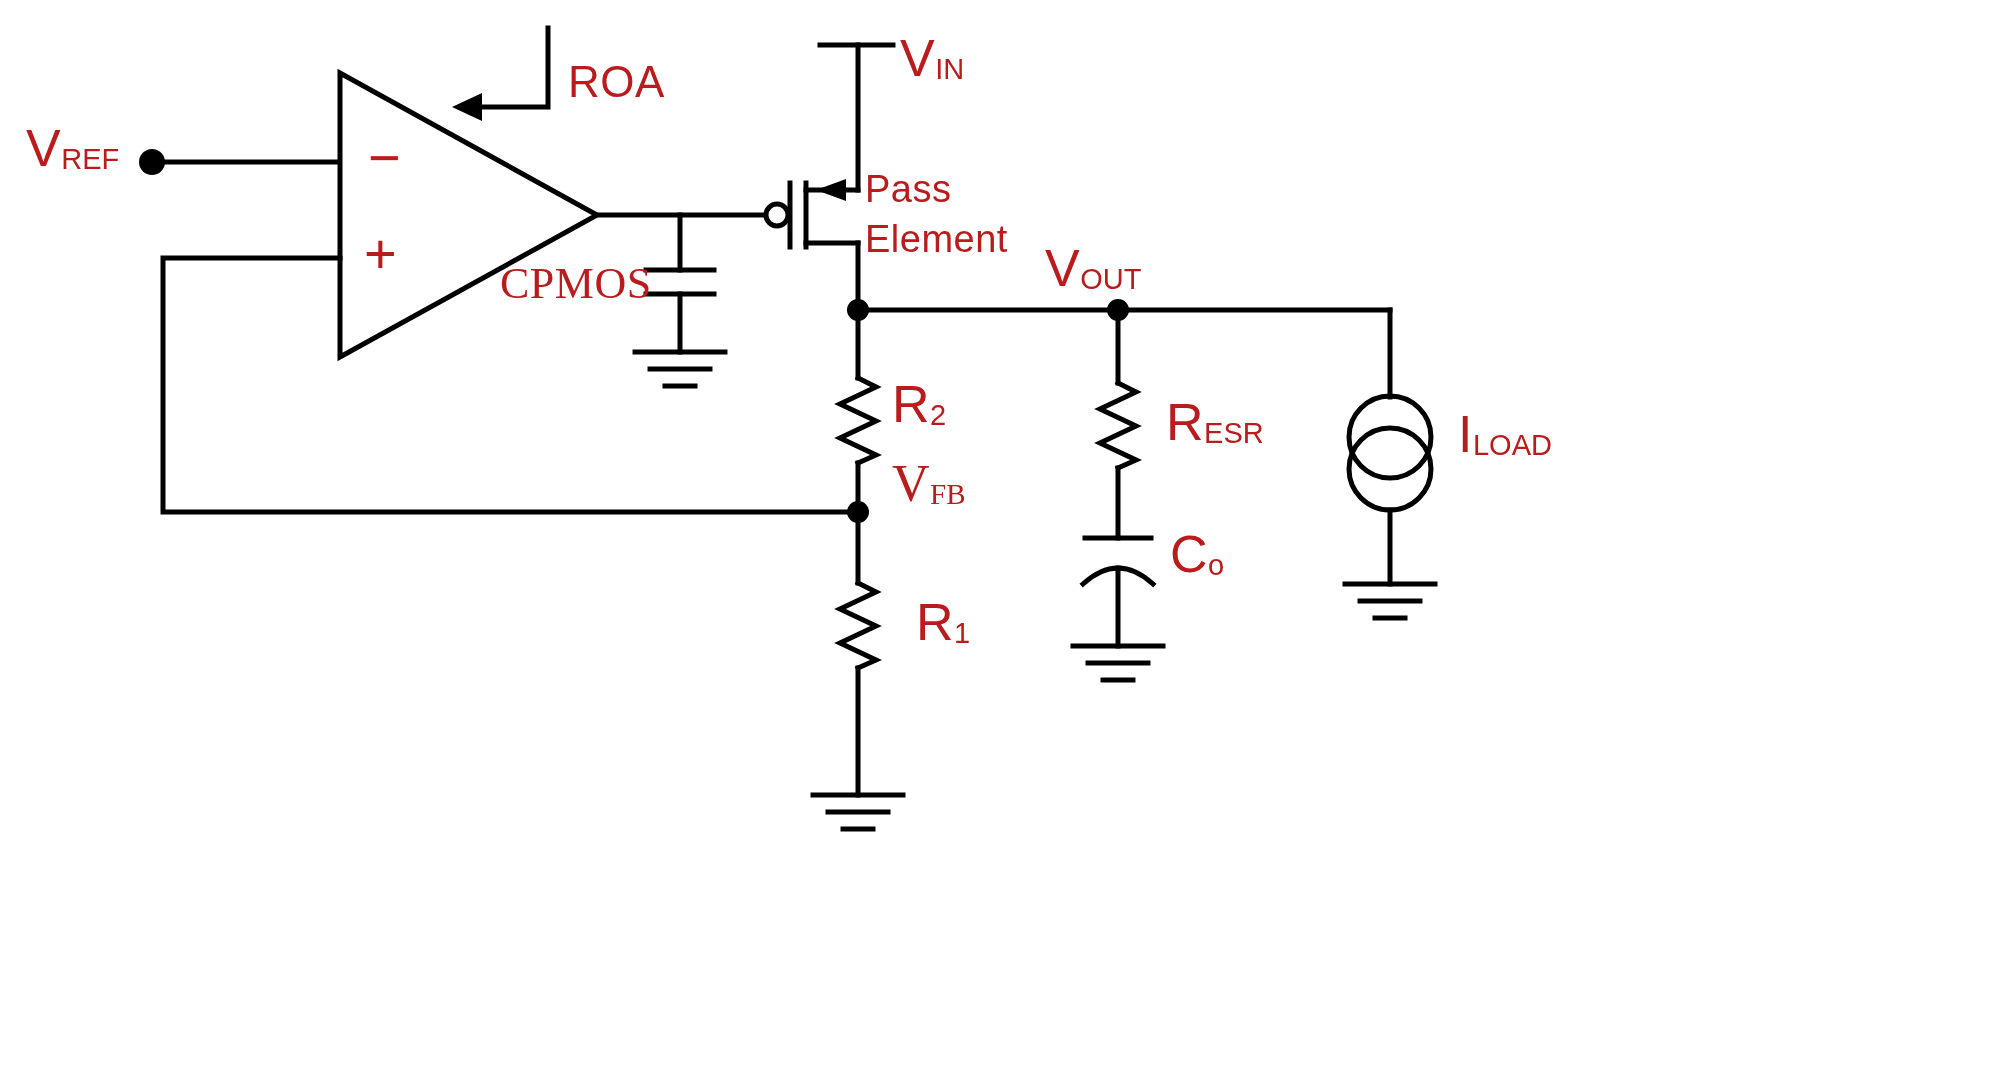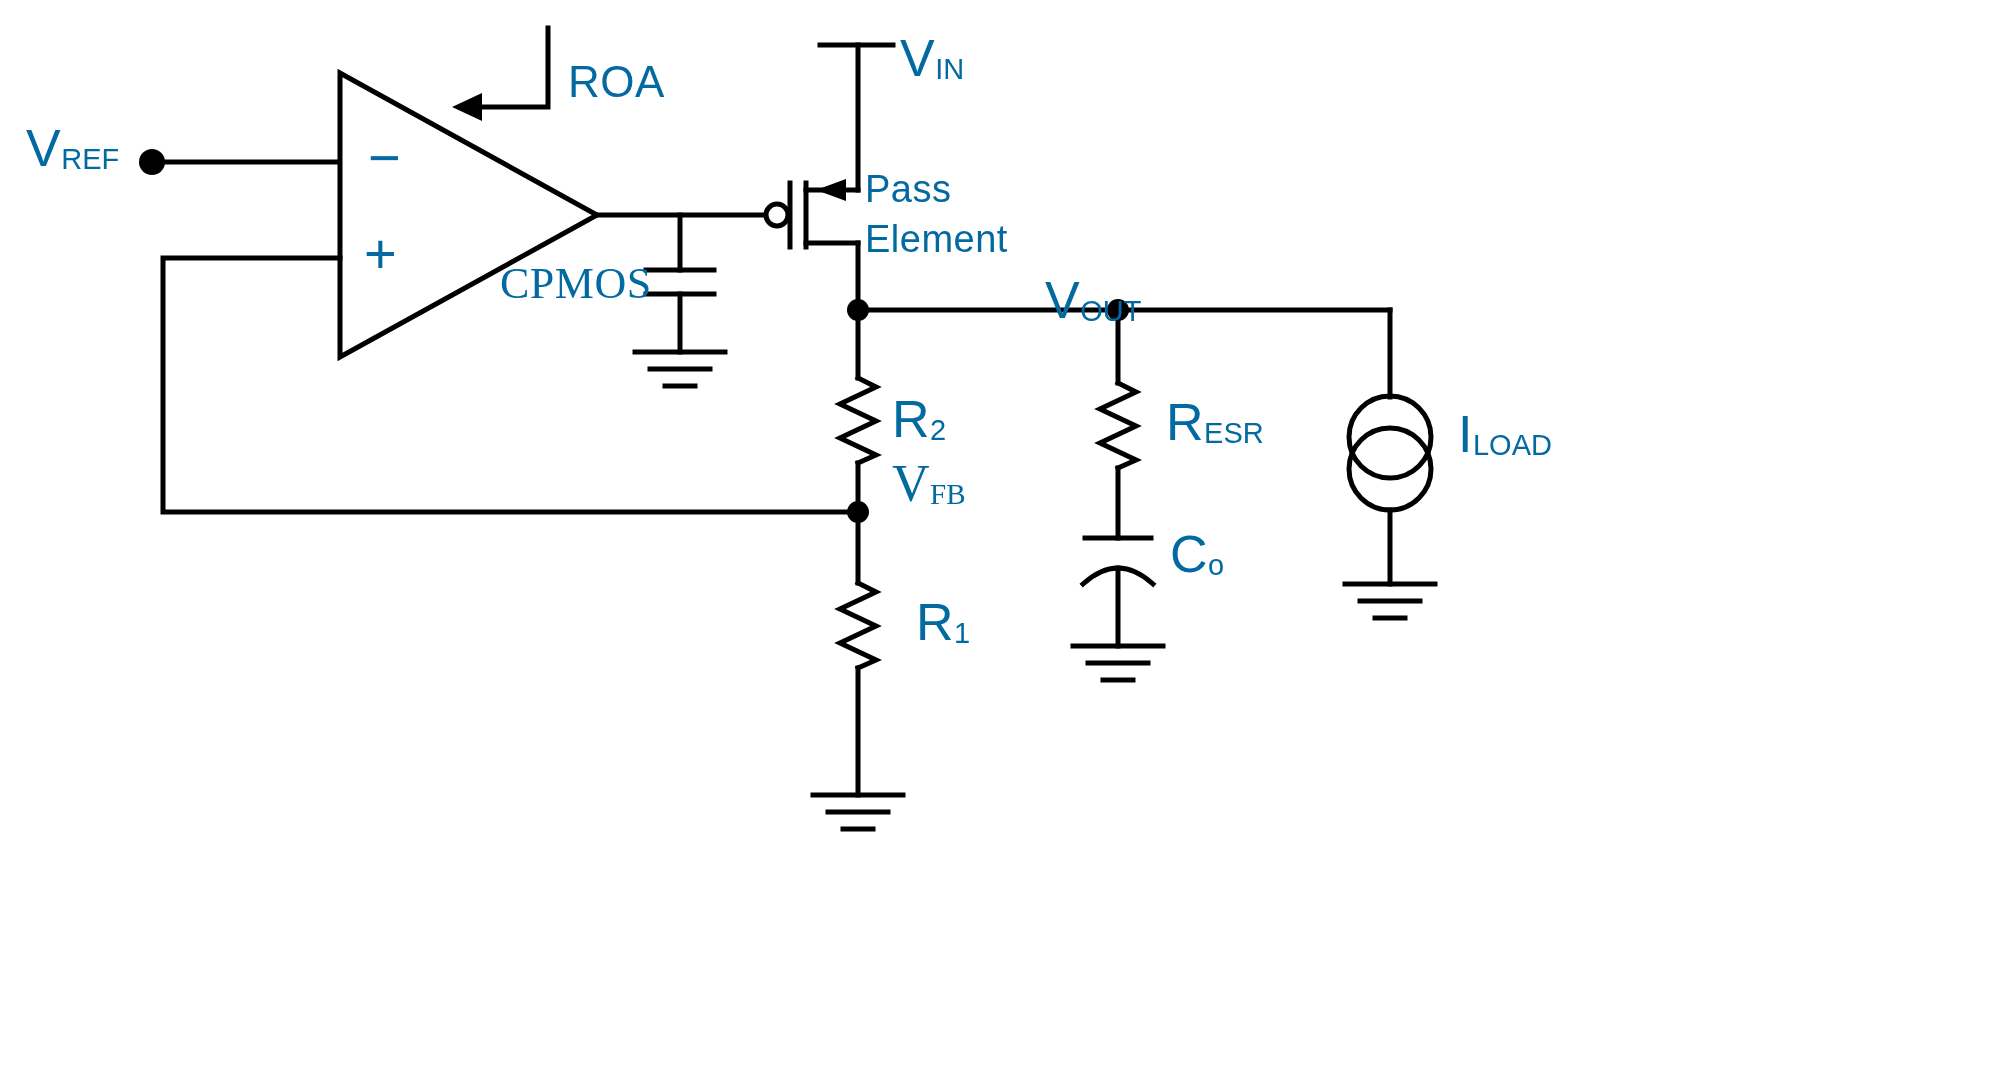--- a/index.html
+++ b/index.html
@@ -6,21 +6,21 @@
   .diagram {
     position:relative;
     width:2002px; height:1091px;
     background:#ffffff;
     font-family:"Liberation Sans", sans-serif;
     overflow:hidden;
   }
   .diagram svg { position:absolute; left:0; top:0; }
   .label {
     position:absolute;
-    color:#0369a1;
+    color:#b91c1c;
     white-space:nowrap;
     line-height:1;
     letter-spacing:0.5px;
   }
   .base-lg { font-size:52px; }
   .base-md { font-size:44px; }
   .sub { font-size:29px; vertical-align:-3px; letter-spacing:0;text-align:center; }
   .sign { font-size:56px; }
   .two-line { font-size:38px; line-height:1.32; }
 </style>
@@ -153,25 +153,25 @@
 
   <div class="label" style="left:900px; top:32px;">
     <span class="base-lg">V</span><span class="sub">IN</span>
   </div>
 
   <div class="label two-line" style="left:865px; top:164px; width:160px;">
     <div>Pass</div>
     <div>Element</div>
   </div>
 
-  <div class="label" style="left:1045px; top:242px;margin-top:32px;">
+  <div class="label" style="left:1045px; top:242px;">
     <span class="base-lg">V</span><span class="sub">OUT</span>
   </div>
 
-  <div class="label" style="left:892px; top:378px;margin-top:15px;">
+  <div class="label" style="left:892px; top:378px;">
     <span class="base-lg">R</span><span class="sub">2</span>
   </div>
 
   <div class="label" style="left:892px; top:458px;font-family:Liberation Serif, serif;">
     <span class="base-lg">V</span><span class="sub">FB</span>
   </div>
 
   <div class="label" style="left:916px; top:596px;">
     <span class="base-lg">R</span><span class="sub">1</span>
   </div>

